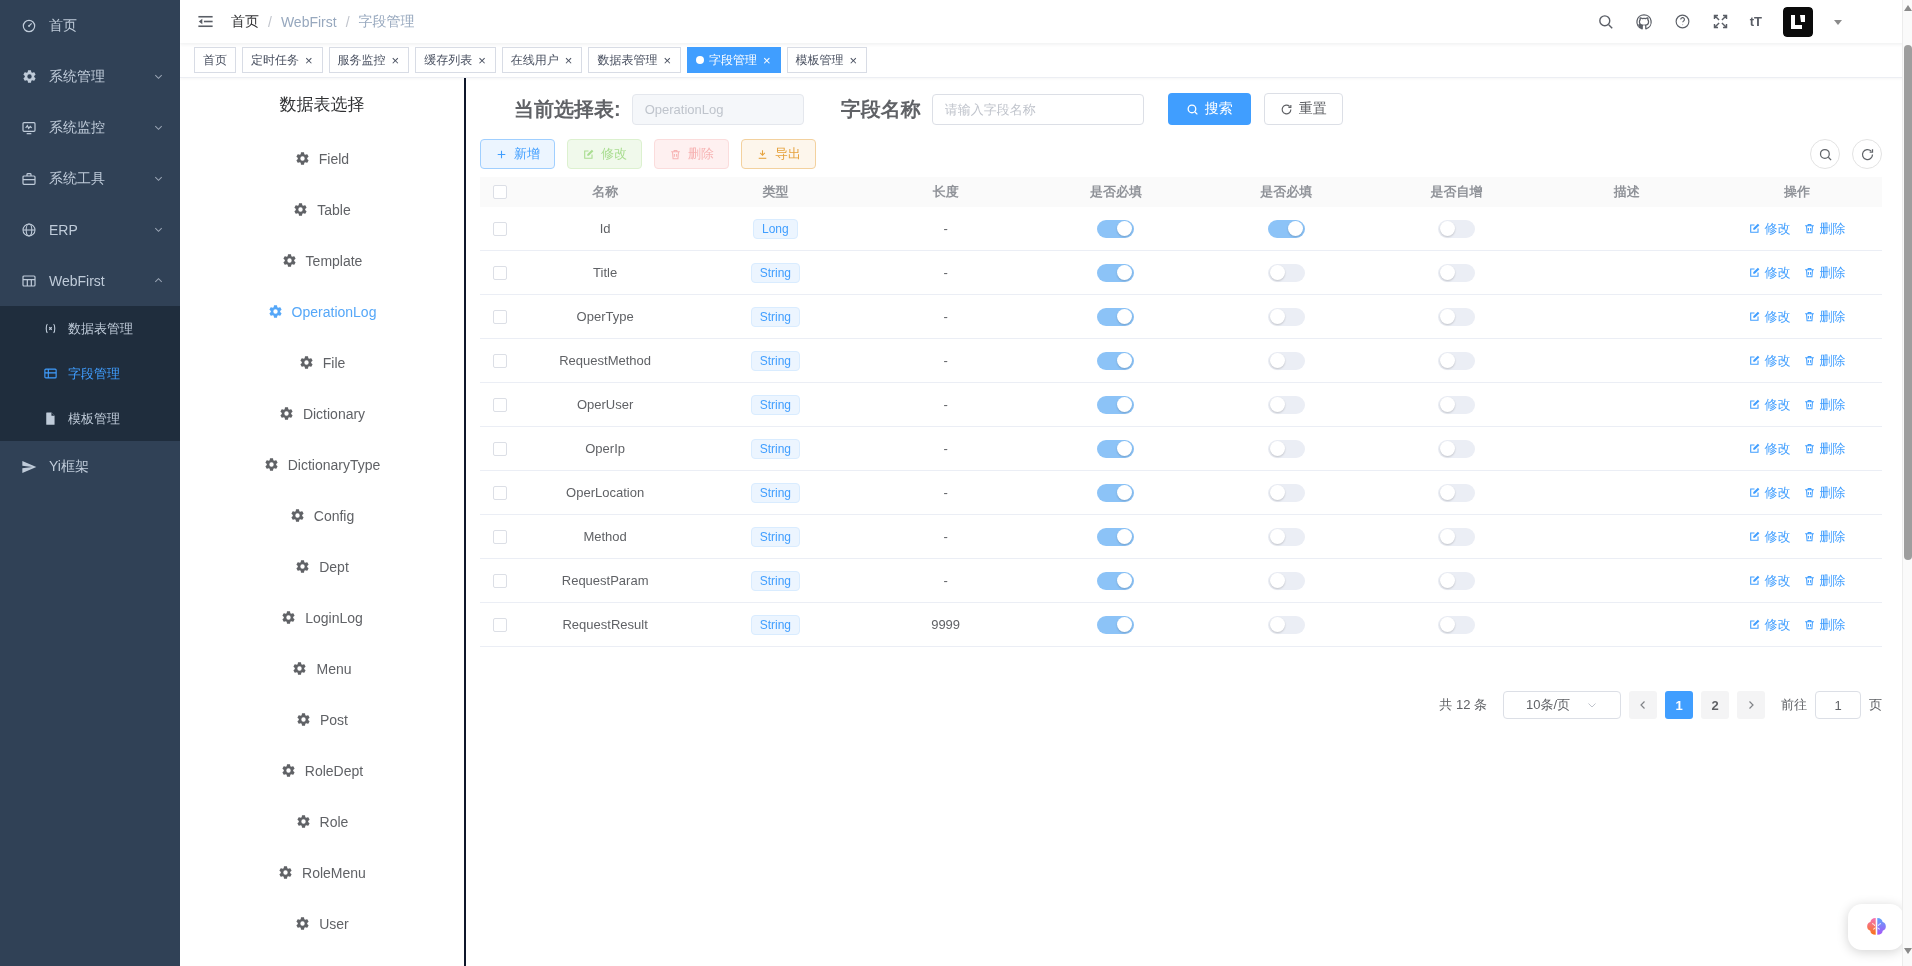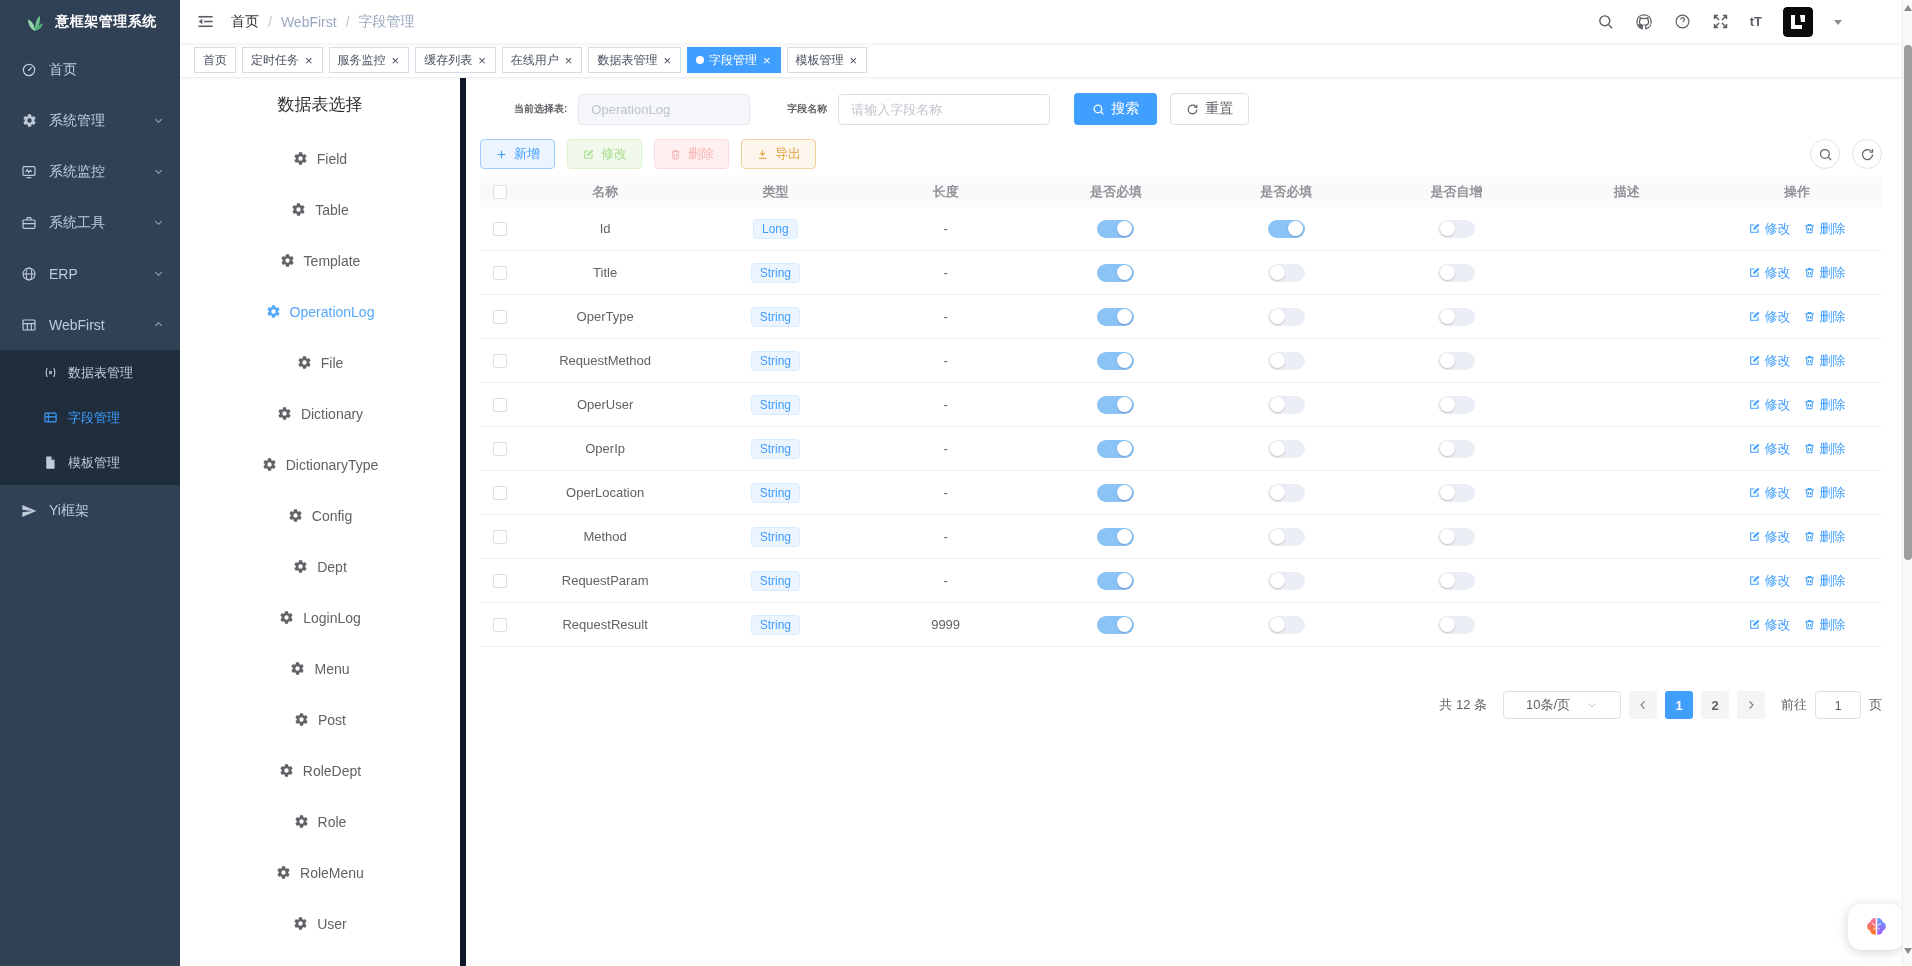--- a/index.html
+++ b/index.html
@@ -35,30 +35,30 @@
   .caret-down { width:0; height:0; border:4px solid transparent; border-top:5px solid #8b8b8b; margin-top:5px; cursor:pointer; }
 
   .tabbar { height:35px; display:flex; align-items:center; gap:6px; padding:0 14px; background:#fff; border-bottom:1px solid #eceef3; box-shadow:0 1px 3px rgba(0,0,0,.04); position:relative; z-index:3; }
   .tab { height:26px; display:inline-flex; align-items:center; padding:0 8px; border:1px solid #d8dce5; background:#fff; color:#495060; font-size:12px; gap:5px; cursor:pointer; white-space:nowrap; }
   .tab .dot { width:8px; height:8px; border-radius:50%; background:#fff; }
   .tab .close { font-size:13px; line-height:1; padding:0 1px; }
   .tab.active { background:#409eff; border-color:#409eff; color:#fff; }
 
   
   .content { position:absolute; top:78px; left:0; right:0; bottom:0; background:#fff; }
-  .tree-panel { position:absolute; left:0; top:0; bottom:0; width:286px; border-right:6px solid #0f172a; overflow:hidden; }
+  .tree-panel { position:absolute; left:0; top:0; bottom:0; width:286px; border-right:2px solid #0f172a; overflow:hidden; }
   .tree-title { margin-top:15px; text-align:center; font-size:17px; font-weight:500; color:#303133; }
   .tree-list { margin-top:17px; }
   .tree-item { height:51px; display:flex; align-items:center; justify-content:center; gap:9px; font-size:14px; color:#606266; cursor:pointer; }
   .tree-item .icon { color:#606266; }
   .tree-item.selected, .tree-item.selected .icon { color:#55a7f8; }
 
   .work { position:absolute; left:300px; top:0; right:30px; }
   .filter-row { display:flex; align-items:center; margin:15px 0 0 34px; }
-  .f-label { font-size:10px; font-weight:600; color:#606266; margin-right:11px; white-space:nowrap; }
+  .f-label { font-size:20px; font-weight:600; color:#606266; margin-right:11px; white-space:nowrap; }
   .f-label.second { margin-left:37px; }
   .input { height:31px; border:1px solid #dcdfe6; border-radius:4px; padding:0 12px; font-size:13px; color:#606266; outline:none; background:#fff; }
   .input::placeholder { color:#c0c4cc; }
   .input.disabled { background:#f5f7fa; border-color:#e4e7ed; color:#bfc4cc; width:172px; }
   .input.field { width:212px; }
   .btn { display:inline-flex; align-items:center; justify-content:center; gap:6px; border-radius:4px; cursor:pointer; border:1px solid transparent; }
   .btn-search { height:32px; padding:0 17px; background:#409eff; color:#fff; font-size:14px; margin-left:24px; }
   .btn-reset { height:32px; padding:0 15px; background:#fff; border-color:#dcdfe6; color:#606266; font-size:14px; margin-left:13px; }
 
   .toolbar { display:flex; align-items:flex-start; margin-top:14px; }
@@ -98,30 +98,20 @@
   .sb-up, .sb-down { position:absolute; left:1px; width:8px; }
   .sb-up { top:5px; border-left:4px solid transparent; border-right:4px solid transparent; border-bottom:6px solid #8a8a8a; width:0; }
   .sb-down { bottom:12px; border-left:4px solid transparent; border-right:4px solid transparent; border-top:6px solid #8a8a8a; width:0; }
   .sb-thumb { position:absolute; left:1px; top:45px; width:8px; height:515px; background:#9e9e9e; border-radius:4px; cursor:pointer; }
   .ai-fab { position:absolute; right:8px; bottom:16px; width:56px; height:46px; background:#fff; border-radius:14px; box-shadow:0 2px 12px rgba(0,0,0,.18); display:flex; align-items:center; justify-content:center; z-index:8; cursor:pointer; }
 </style>
 </head>
 <body>
 
 <aside class="sidebar">
-  <div class="logo-row">
-    <span class="icon">
-      <svg viewBox="0 0 24 24" width="24" height="24">
-          <path d="M12 21c0-7 1-11 4.5-15.5C17.8 10 16.5 16 12 21z" fill="#6cc08c"></path>
-          <path d="M12 21c-.2-5.5-2.5-9.5-7-11.5.3 5.5 2.8 9.5 7 11.5z" fill="#93d8ac"></path>
-          <path d="M12 21c1.4-4 4.2-6.8 8.3-7.8-1.4 4.2-4.3 6.9-8.3 7.8z" fill="#4fae74"></path>
-        </svg>
-    </span>
-    <span class="logo-title">意框架管理系统</span>
-  </div>
   <nav id="sidebar-menu">
       <div class="menu-item">
         <span class="icon ">
           <svg viewBox="0 0 24 24" width="16" height="16" fill="none" stroke="currentColor" stroke-width="1.8">
             <circle cx="12" cy="12" r="8.5"></circle>
             <path d="M12 12l4-4"></path>
             <circle cx="12" cy="12" r="1.4" fill="currentColor" stroke="none"></circle>
           </svg>
         </span>
         <span class="mlabel">首页</span>

